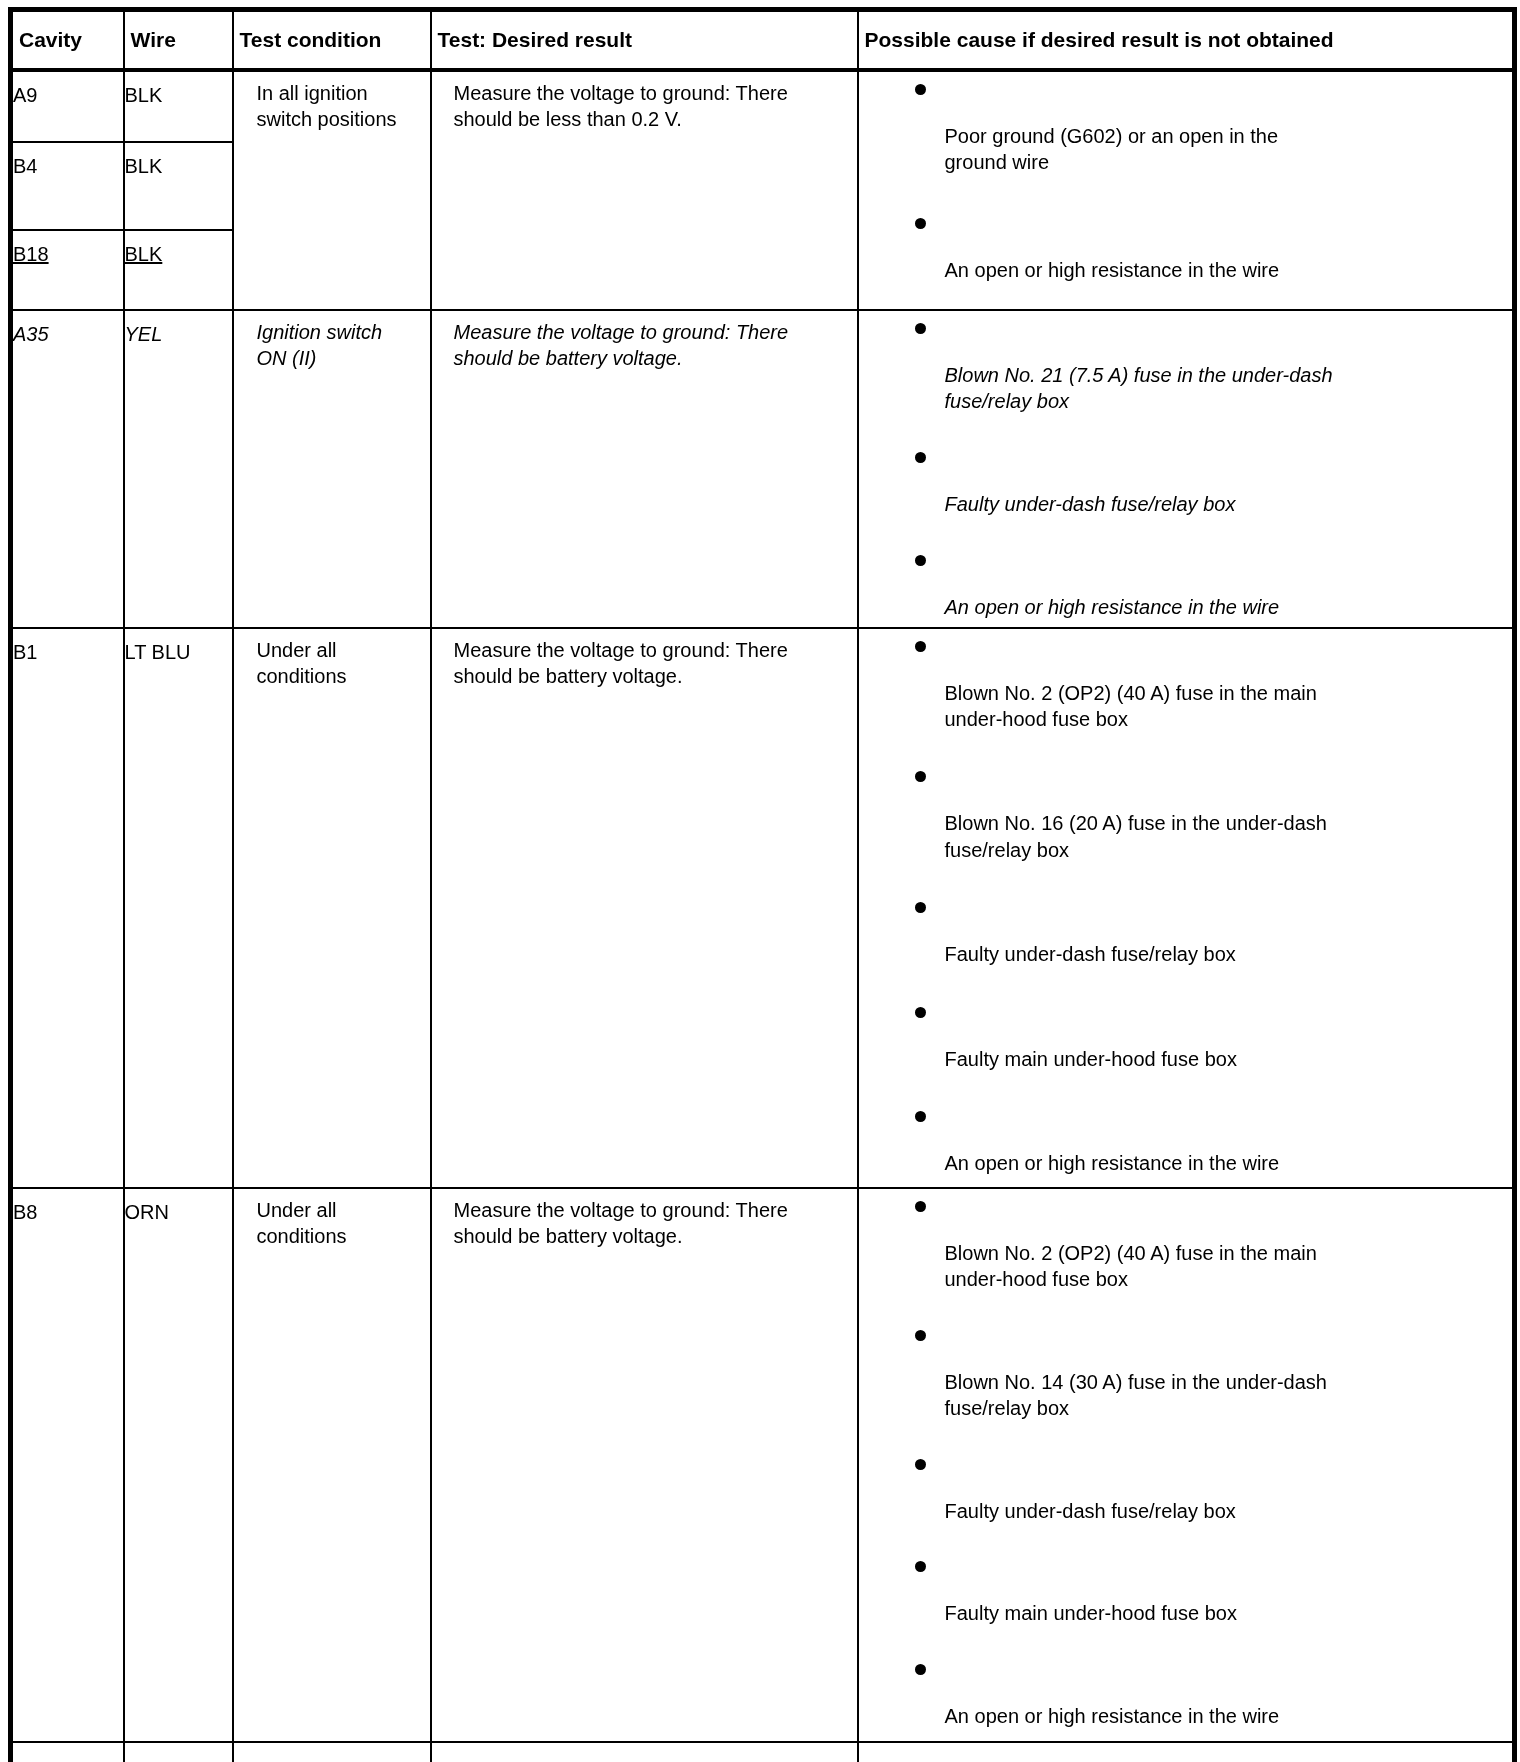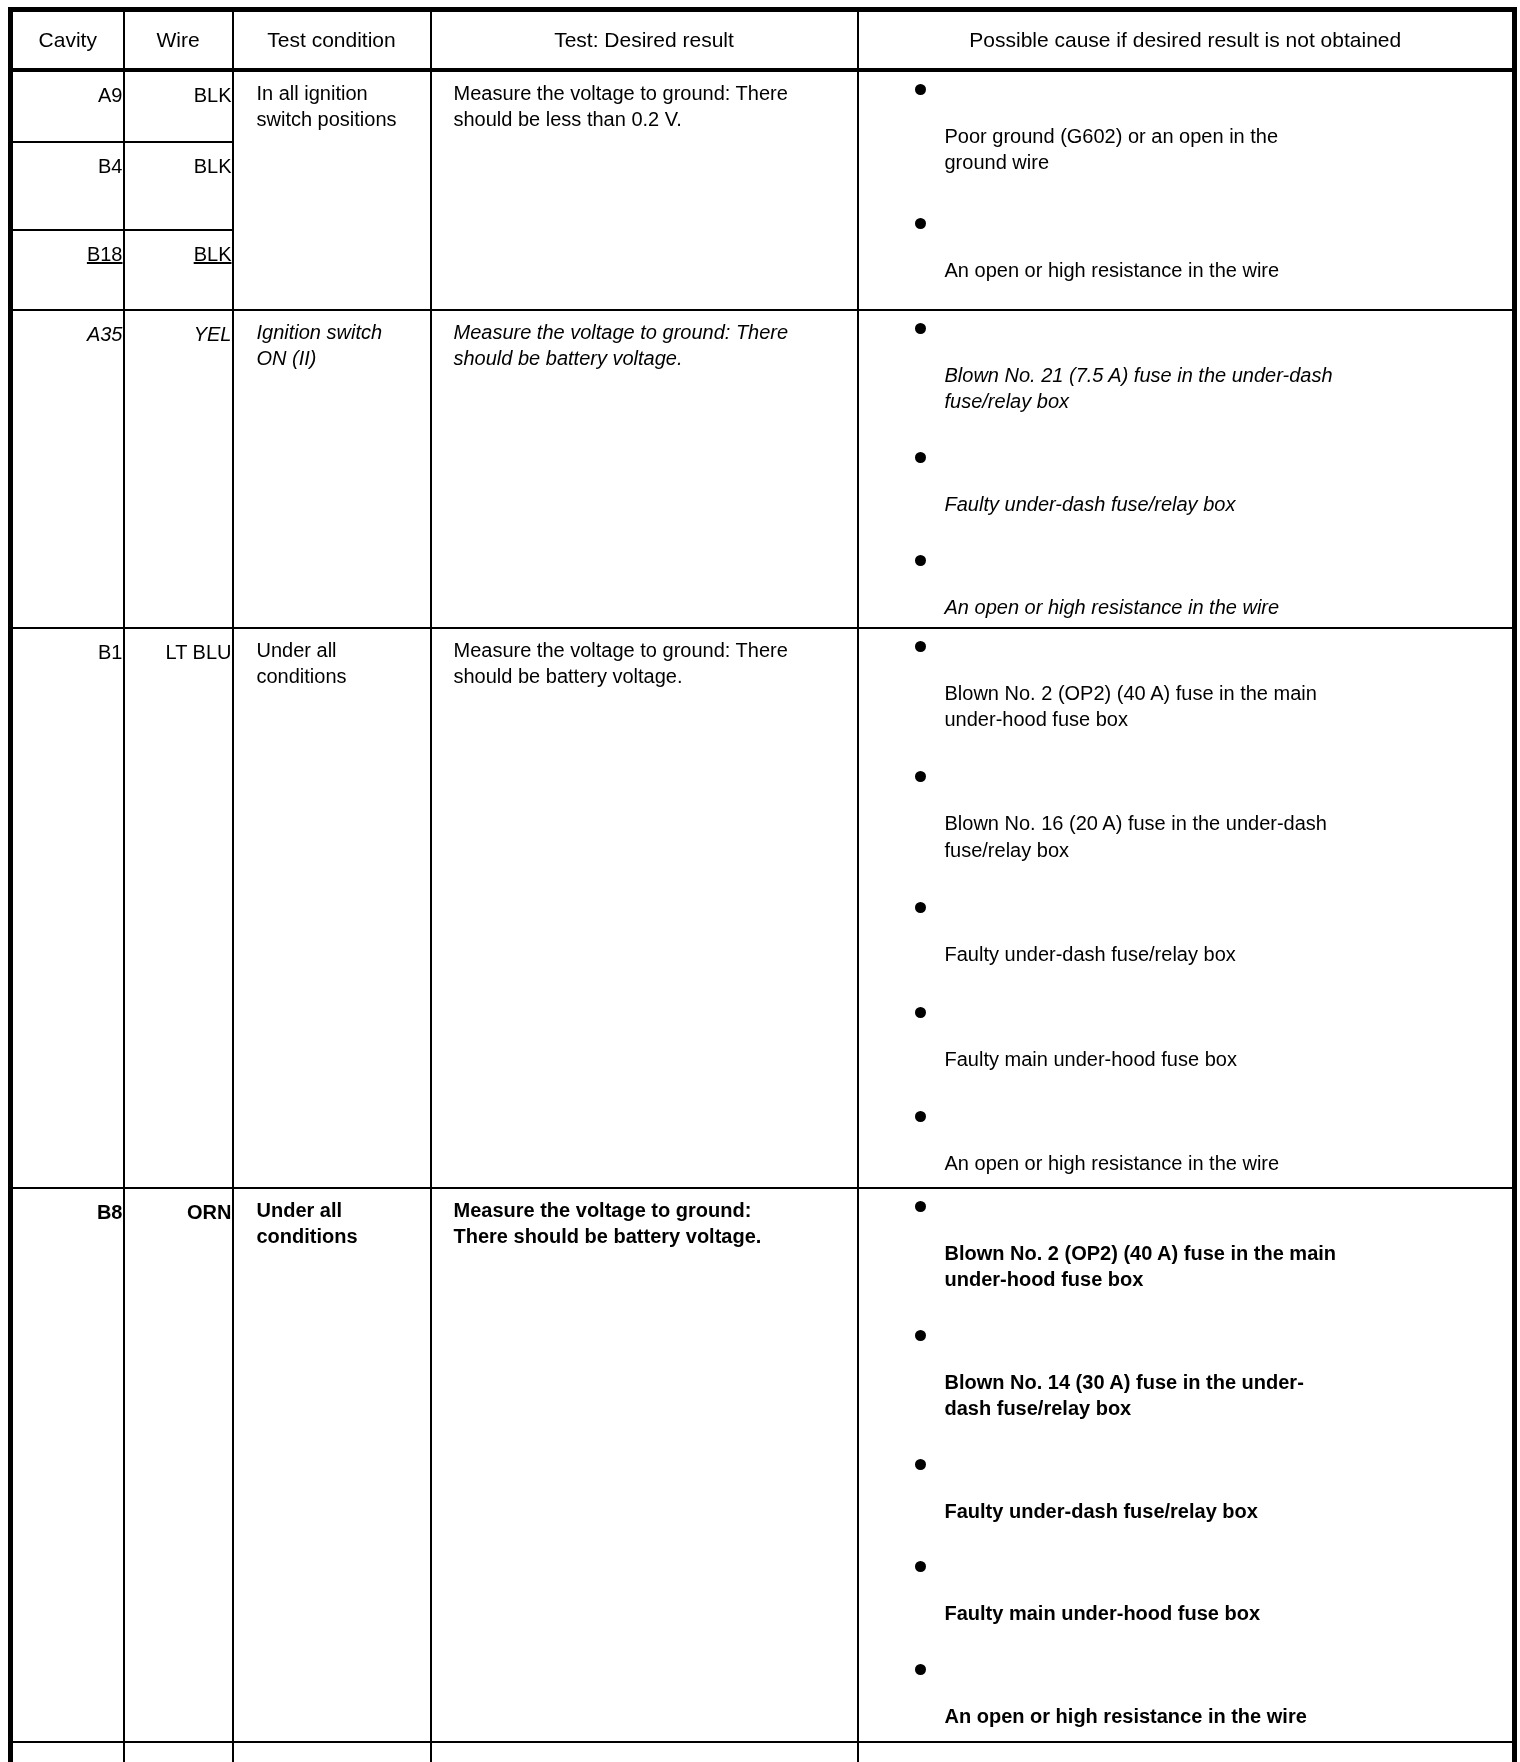--- a/index.html
+++ b/index.html
@@ -23,46 +23,46 @@
   col.c-cause  { width: 657px; }
 
   th, td {
     border: 2px solid #000;
     vertical-align: top;
     font-size: 20px;
     line-height: 1.32;
     padding: 0;
   }
   thead th {
-    font-weight: normal;
+    font-weight: bold;
     font-size: 21px;
-    text-align: center;
+    text-align: left;
     vertical-align: middle;
     height: 60px;
     padding: 4px 6px;
     border-bottom: 4px solid #000;
   }
   td.cell-center {
-    text-align: right;
+    text-align: left;
     padding-top: 10px;
   }
   td.cell-cond {
     padding: 8px 19px 4px 23px;
   }
   td.cell-result {
     padding: 8px 61px 4px 22px;
   }
   td.cell-cause { padding: 0; }
 
   tr.sub0 td { height: 72px; }
   tr.sub1 td { height: 88px; }
   tr.sub2 td { height: 80px; text-decoration: underline; }
   tr.g1row > td { height: 240px; font-style: italic; }
   tr.g2row > td { height: 560px; }
-  tr.g3row > td { height: 554px; font-weight: bold; }
+  tr.g3row > td { height: 554px; }
   tr.emptyrow td { height: 24px; }
 
   .causes {
     display: flex;
     flex-direction: column;
     justify-content: space-between;
     padding: 8px 0 6px 0;
     margin-left: 40px;
   }
   .causes.g0 { height: 218px; }

